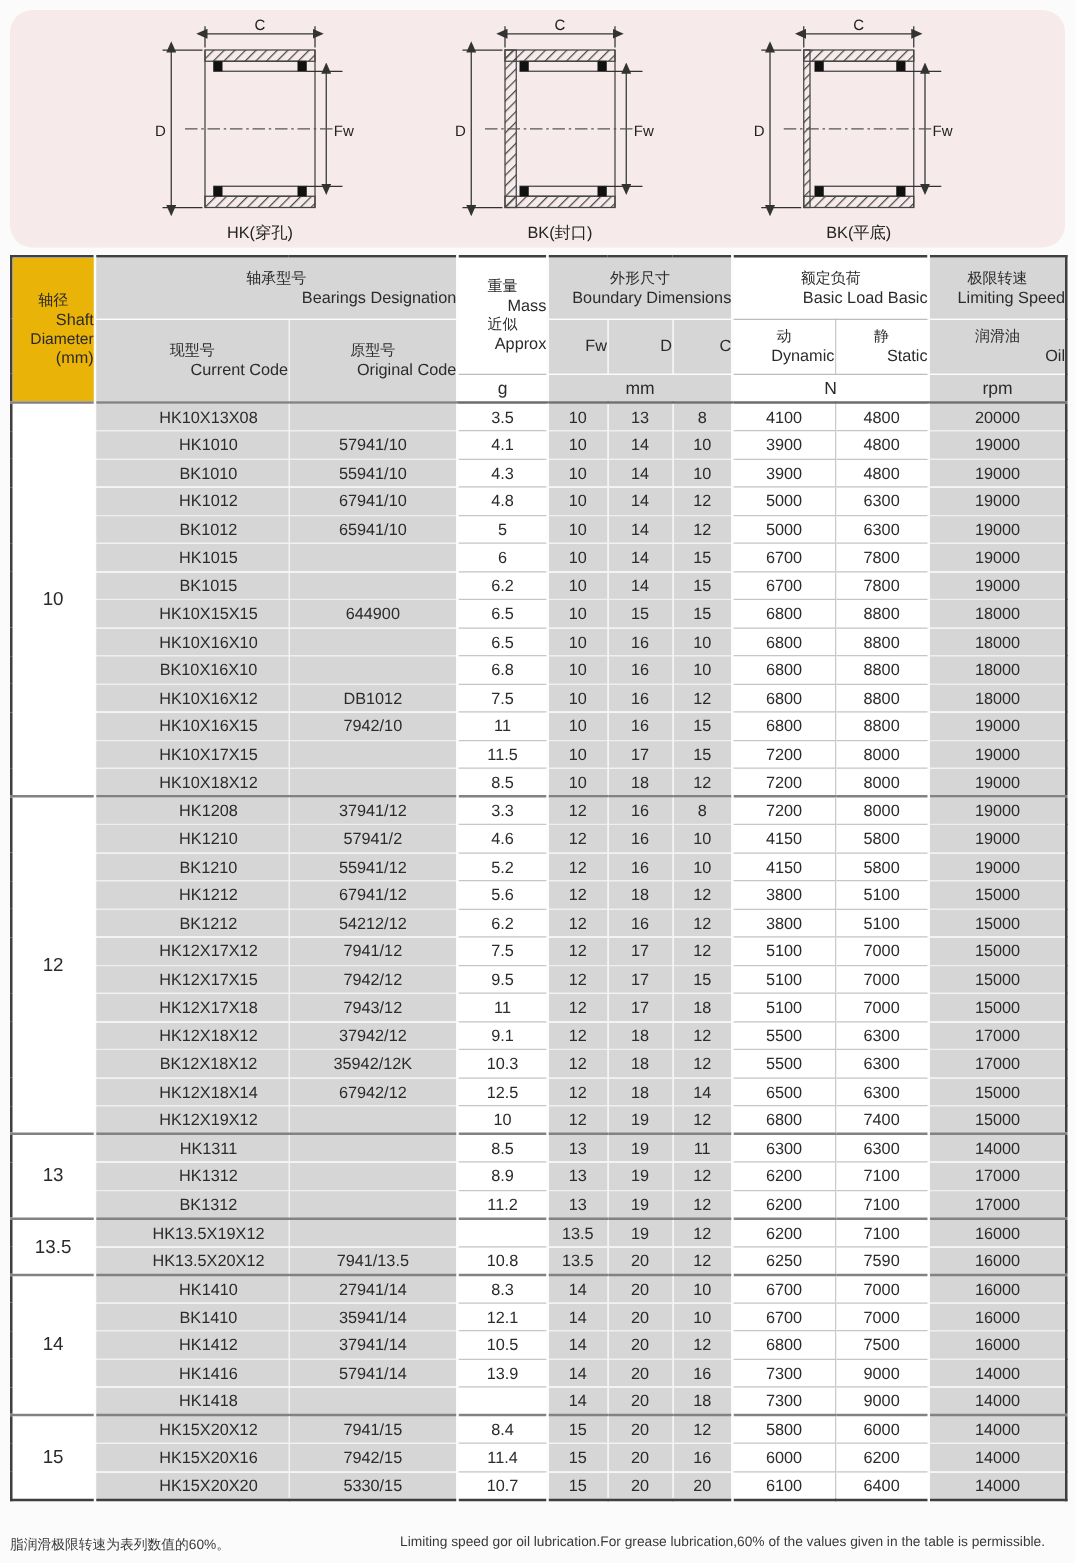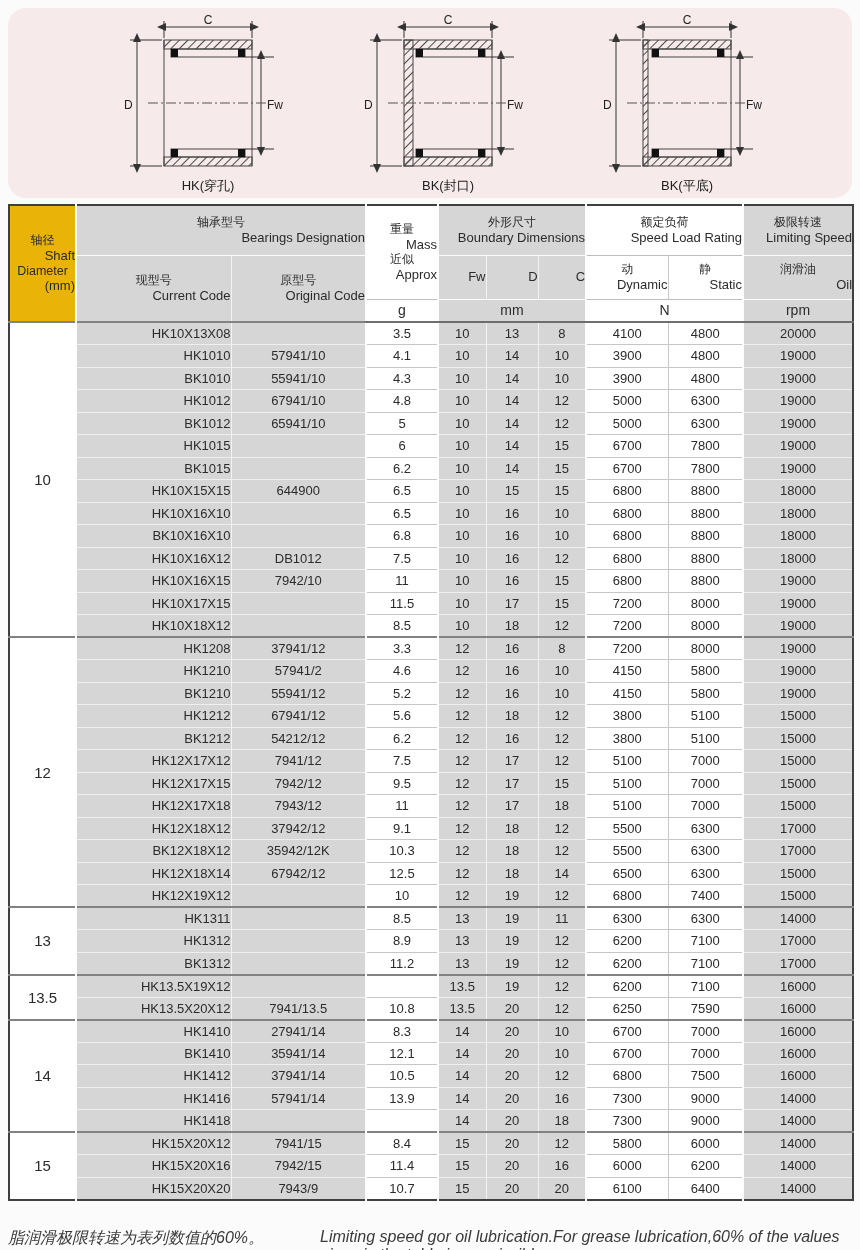--- a/index.html
+++ b/index.html
@@ -26,34 +26,34 @@
   }
   .spec th, .spec td { text-align: center; vertical-align: middle; font-weight: normal; overflow: hidden; }
   .g { background: #d6d6d6; border-left: 1px solid #f2f2f2; border-right: 1px solid #f2f2f2; }
   .w { background: #ffffff; border-left: 1px solid #c9c9c9; border-right: 1px solid #c9c9c9; }
 
   thead th, thead td { border-bottom: 1px solid #bdbdbd; border-top: 1px solid #bdbdbd; }
   thead .g { border-bottom: 1px solid #fcfcfc; border-top: 1px solid #fcfcfc; }
   thead tr.units td { border-bottom: 2px solid #6e6e6e; height: 23px; font-size: 14px; }
   .hz { font-size: 12px; line-height: 1.25; }
   .he { font-size: 13px; line-height: 1.2; text-align: right; }
-  .he-sm { font-size: 12.5px; line-height: 1.15; }
+  .he-sm { font-size: 12.5px; line-height: 1.15; text-align: right; }
   th.h-shaft { background:#eab308; }
   th.h-row1 { height: 50px; }
   tr.subhead th { height: 44px; }
 
   tbody td { height: 22.5px; font-size: 13px; border-top: 1px solid #c6c6c6; }
   tbody td.g { border-top: 1px solid #efefef; }
   tbody tr.sec-start td { border-top: 2px solid #828282; }
-  td.c-code { text-align: right; padding-left: 26px; }
+  td.c-code { text-align: center; padding-left: 26px; }
   td.c-shaft { font-size: 15px; background: #fff; border-left: none; }
   .gutter-l { border-left: 2px solid #fdfdfd; }
 
   
-  .footnote { position: absolute; left: 8px; top: 1228px; width: 844px; font-size: 16px; color: #3a3a3a; font-style: italic; }
+  .footnote { position: absolute; left: 8px; top: 1228px; width: 844px; font-size: 11px; color: #3a3a3a; }
   .footnote .en { position: absolute; left: 312px; top: 0; }
 </style>
 </head>
 <body>
 
 <div class="panel">
   <div class="diagrams">
 
     <div class="diagram">
       <svg width="175" height="186" viewBox="0 0 175 186">
@@ -208,21 +208,21 @@
         <div class="he">Mass</div>
         <div class="hz">近似</div>
         <div class="he">Approx</div>
       </th>
       <th colspan="3" class="g h-row1 gutter-l">
         <div class="hz">外形尺寸</div>
         <div class="he">Boundary Dimensions</div>
       </th>
       <th colspan="2" class="w h-row1 gutter-l">
         <div class="hz">额定负荷</div>
-        <div class="he">Speed Load Rating</div>
+        <div class="he">Basic Load Basic</div>
       </th>
       <th class="g h-row1 gutter-l">
         <div class="hz">极限转速</div>
         <div class="he">Limiting Speed</div>
       </th>
     </tr>
     <tr class="subhead">
       <th rowspan="2" class="g gutter-l">
         <div class="hz">现型号</div>
         <div class="he">Current Code</div>
@@ -680,21 +680,21 @@
         <td class="c-mass w gutter-l">11.4</td>
         <td class="c-fw g gutter-l">15</td>
         <td class="c-d g">20</td>
         <td class="c-c g">16</td>
         <td class="c-dyn w gutter-l">6000</td>
         <td class="c-sta w">6200</td>
         <td class="c-speed g gutter-l">14000</td>
       </tr>
       <tr>
         <td class="c-code g gutter-l">HK15X20X20</td>
-        <td class="c-orig g">7943/9</td>
+        <td class="c-orig g">5330/15</td>
         <td class="c-mass w gutter-l">10.7</td>
         <td class="c-fw g gutter-l">15</td>
         <td class="c-d g">20</td>
         <td class="c-c g">20</td>
         <td class="c-dyn w gutter-l">6100</td>
         <td class="c-sta w">6400</td>
         <td class="c-speed g gutter-l">14000</td>
       </tr>
     </tbody>
 </table>

